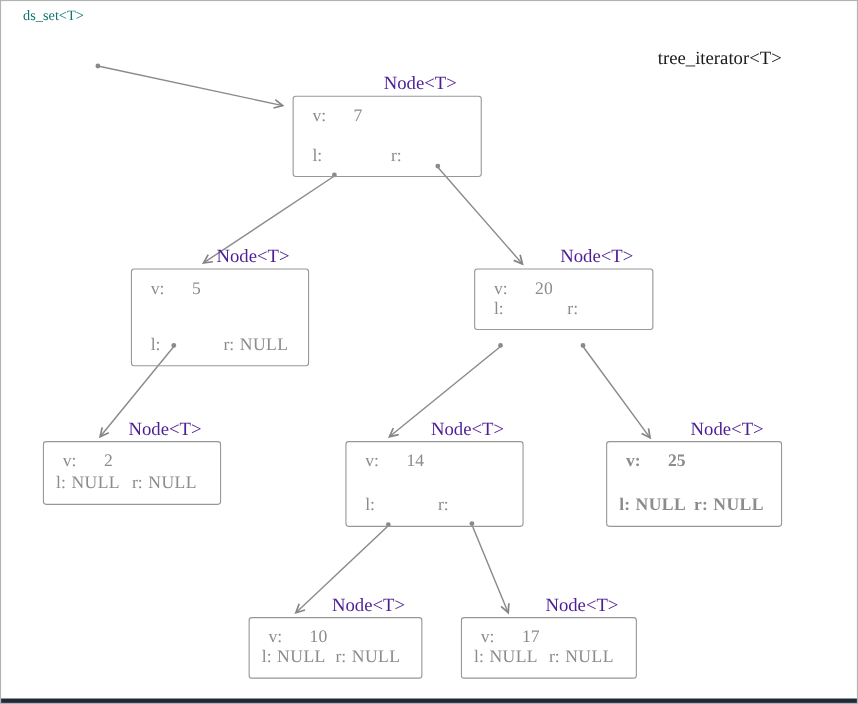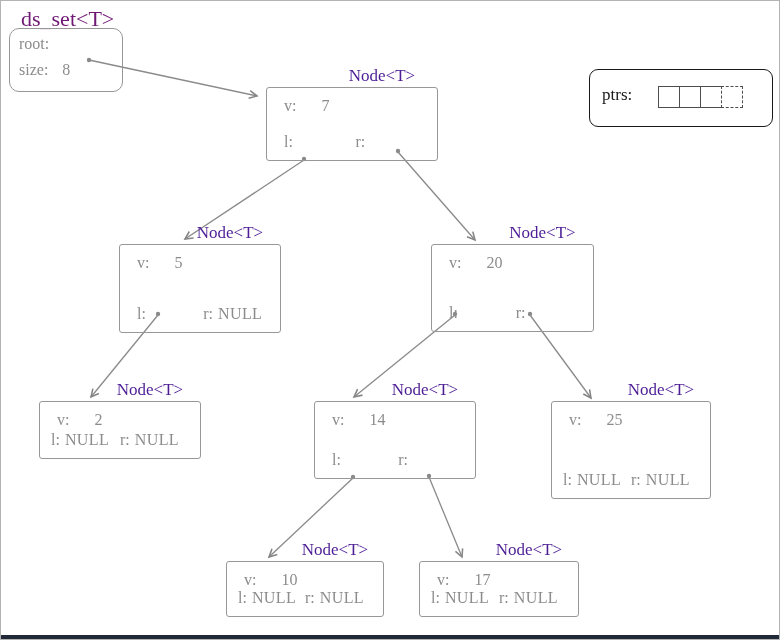--- a/index.html
+++ b/index.html
@@ -17,21 +17,21 @@
   }
   #bottom-rule {
     position: absolute; left: 0; bottom: 0;
     width: 100%; height: 4px;
     background: #212838;
   }
 
   
   #dsset-title {
     position: absolute; left: 20px; top: 5px;
-    font-size: 22px; color: #701a75;
+    font-size: 13px; color: #0f766e;
   }
   #dsset-box {
     position: absolute; left: 8px; top: 27px;
     width: 114px; height: 64px;
     border: 1px solid #979797; border-radius: 10px;
     color: #8c8c8c; font-size: 16px;
   }
   #dsset-root { position: absolute; left: 9px; top: 6px; }
   #dsset-size { position: absolute; left: 9px; top: 32px; }
   #dsset-size .val { margin-left: 14px; }
@@ -115,38 +115,22 @@
       <line x1="397" y1="151" x2="474" y2="239" marker-end="url(#ah)"></line>
       <line x1="157" y1="314" x2="90" y2="396" marker-end="url(#ah)"></line>
       <line x1="454" y1="314" x2="353" y2="396" marker-end="url(#ah)"></line>
       <line x1="529" y1="314" x2="590" y2="397" marker-end="url(#ah)"></line>
       <line x1="352" y1="477" x2="268" y2="556" marker-end="url(#ah)"></line>
       <line x1="428" y1="476" x2="461" y2="556" marker-end="url(#ah)"></line>
     </g>
   </svg>
 
   <div id="dsset-title">ds_set&lt;T&gt;</div>
-  <div id="dsset-box">
-    <div id="dsset-root">
-      <span>root:</span>
-    </div>
-    <div id="dsset-size">
-      <span>size:</span><span class="val">8</span>
-    </div>
-  </div>
-
-  <div id="iter-box">
-    <div id="iter-ptrs-label">ptrs:</div>
-    <div id="iter-cells">
-      <div class="cell"></div>
-      <div class="cell"></div>
-      <div class="cell"></div>
-      <div class="cell dashed"></div>
-    </div>
-  </div>
+
+  <div id="iter-title">tree_iterator&lt;T&gt;</div>
 
   <div class="node-wrap" style="left:265px; top:64px; width:172px;">
     <div class="node-title">Node&lt;T&gt;</div>
     <div class="node-box" style="height:74px;">
       <div class="vrow"><span>v:</span><span class="vval">7</span></div>
       <div class="lrow"><span>l:</span><span class="null"></span></div>
       <div class="rrow"><span>r:</span><span class="null"></span></div>
     </div>
   </div>
 
@@ -154,21 +138,21 @@
     <div class="node-title">Node&lt;T&gt;</div>
     <div class="node-box" style="height:89px;">
       <div class="vrow"><span>v:</span><span class="vval">5</span></div>
       <div class="lrow"><span>l:</span><span class="null"></span></div>
       <div class="rrow"><span>r:</span><span class="null">NULL</span></div>
     </div>
   </div>
 
   <div class="node-wrap" style="left:430px; top:221px; width:163px;">
     <div class="node-title">Node&lt;T&gt;</div>
-    <div class="node-box" style="height:88px;text-align:center;">
+    <div class="node-box" style="height:56px;text-align:center;">
       <div class="vrow"><span>v:</span><span class="vval">20</span></div>
       <div class="lrow"><span>l:</span><span class="null"></span></div>
       <div class="rrow"><span>r:</span><span class="null"></span></div>
     </div>
   </div>
 
   <div class="node-wrap" style="left:38px; top:378px; width:162px;">
     <div class="node-title">Node&lt;T&gt;</div>
     <div class="node-box leaf" style="height:58px;">
       <div class="vrow"><span>v:</span><span class="vval">2</span></div>
@@ -181,21 +165,21 @@
     <div class="node-title">Node&lt;T&gt;</div>
     <div class="node-box" style="height:78px;">
       <div class="vrow"><span>v:</span><span class="vval">14</span></div>
       <div class="lrow"><span>l:</span><span class="null"></span></div>
       <div class="rrow"><span>r:</span><span class="null"></span></div>
     </div>
   </div>
 
   <div class="node-wrap" style="left:550px; top:378px; width:160px;">
     <div class="node-title">Node&lt;T&gt;</div>
-    <div class="node-box leaf" style="height:98px;">
+    <div class="node-box leaf" style="height:78px;font-weight:bold;">
       <div class="vrow"><span>v:</span><span class="vval">25</span></div>
       <div class="lrow"><span>l:</span><span class="null">NULL</span></div>
       <div class="rrow"><span>r:</span><span class="null">NULL</span></div>
     </div>
   </div>
 
   <div class="node-wrap" style="left:225px; top:538px; width:158px;">
     <div class="node-title">Node&lt;T&gt;</div>
     <div class="node-box leaf" style="height:56px;">
       <div class="vrow"><span>v:</span><span class="vval">10</span></div>

